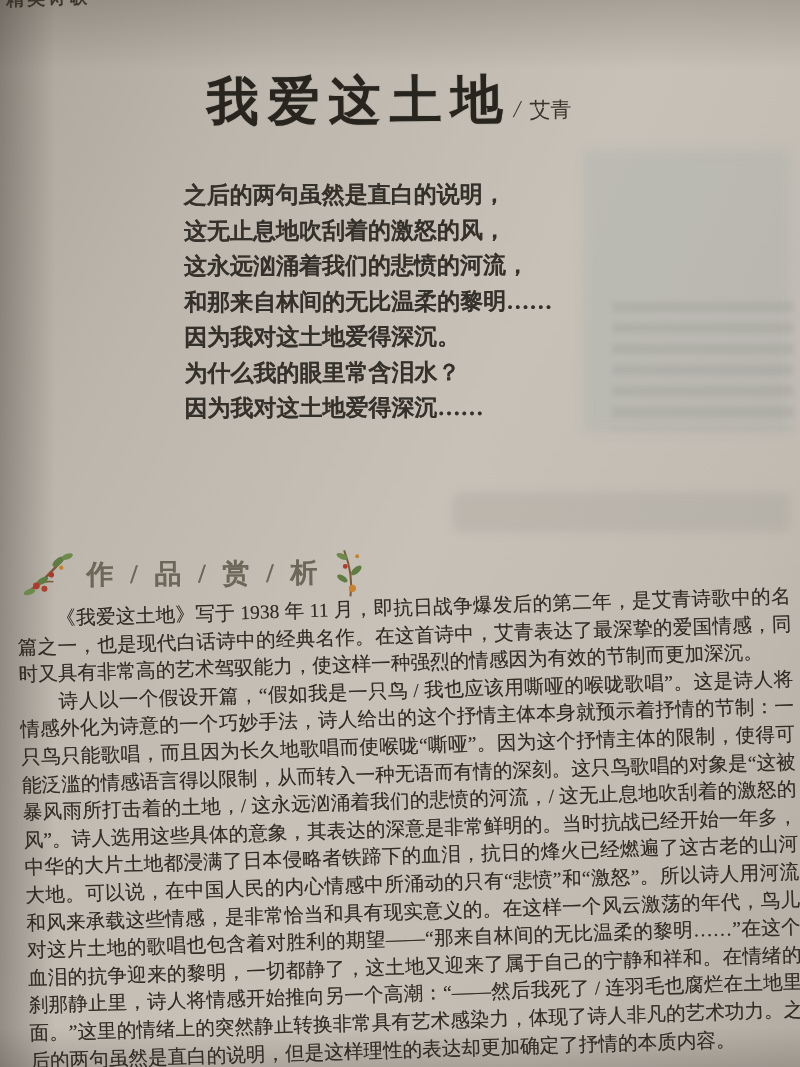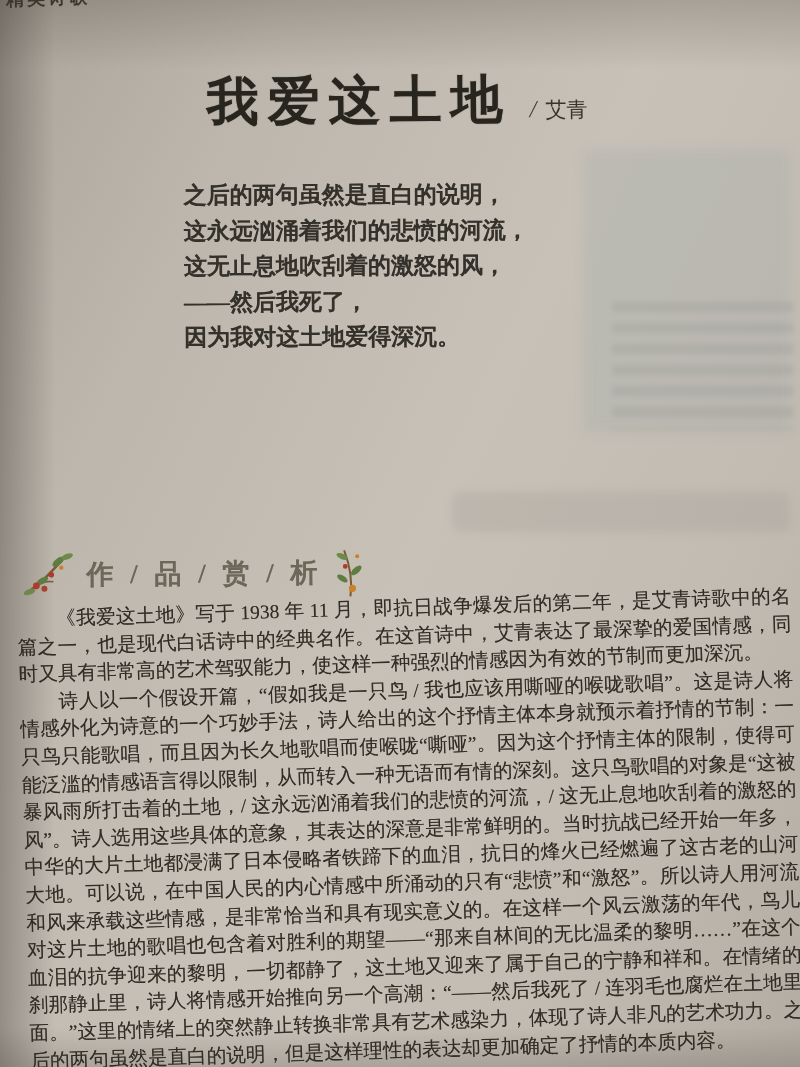--- a/index.html
+++ b/index.html
@@ -36,21 +36,21 @@
   .st-header{
     left:452px;top:492px;width:338px;height:40px;border-radius:8px;
     background:rgba(118,118,110,0.12);filter:blur(4px);
   }
   .content{position:absolute;inset:0;transform:rotate(-0.45deg);}
   .title-row{position:absolute;left:210px;top:66px;margin:0;white-space:nowrap;font-weight:normal;}
   .title{
     font-size:52px;font-weight:bold;color:#28241e;letter-spacing:9px;
     text-shadow:0 0 1px rgba(40,36,30,0.6);
   }
-  .author{font-size:21px;color:#38332b;margin-left:18px;}
+  .author{font-size:21px;color:#38332b;margin-left:2px;}
   .author-sep{font-style:italic;color:#4a443a;margin-right:9px;font-size:24px;}
   .poem{
     position:absolute;left:186px;top:177px;
     font-size:23px;line-height:35.5px;color:#34302a;font-weight:600;
     text-shadow:0 0 0.5px rgba(45,40,34,0.5);
     transform:rotate(0.25deg);white-space:nowrap;
   }
   .section-header{
     position:absolute;left:20px;top:544px;display:flex;align-items:center;gap:8px;
   }
@@ -80,24 +80,26 @@
   <div class="st st-header"></div>
 
   <div class="content">
 
     <h1 class="title-row">
       <span class="title">我爱这土地</span><span class="author"><span class="author-sep">/</span><span>艾青</span></span>
     </h1>
 
     <div class="poem">
       <div>之后的两句虽然是直白的说明，</div>
+      <div>这无止息地吹刮着的激怒的风，</div>
       <div>这永远汹涌着我们的悲愤的河流，</div>
-      <div>这无止息地吹刮着的激怒的风，</div>
-      <div>——然后我死了，</div>
+      <div>和那来自林间的无比温柔的黎明……</div>
       <div>因为我对这土地爱得深沉。</div>
+      <div>为什么我的眼里常含泪水？</div>
+      <div>因为我对这土地爱得深沉……</div>
     </div>
 
     <div class="section-header">
       <svg class="flower" width="58" height="54" viewBox="0 0 58 54" aria-hidden="true">
         <path d="M4 46 C 16 40, 28 28, 44 10" stroke="#7a5a38" stroke-width="2.4" fill="none"></path>
         <path d="M14 40 C 20 34, 26 33, 33 34" stroke="#7a5a38" stroke-width="1.6" fill="none"></path>
         <ellipse cx="38" cy="14" rx="7" ry="3.2" fill="#5f7d42" transform="rotate(-38 38 14)"></ellipse>
         <ellipse cx="47" cy="9" rx="6" ry="2.8" fill="#6d8a4a" transform="rotate(-20 47 9)"></ellipse>
         <ellipse cx="22" cy="33" rx="6.5" ry="3" fill="#5f7d42" transform="rotate(-30 22 33)"></ellipse>
         <ellipse cx="9" cy="44" rx="6" ry="2.8" fill="#6d8a4a" transform="rotate(-18 9 44)"></ellipse>

